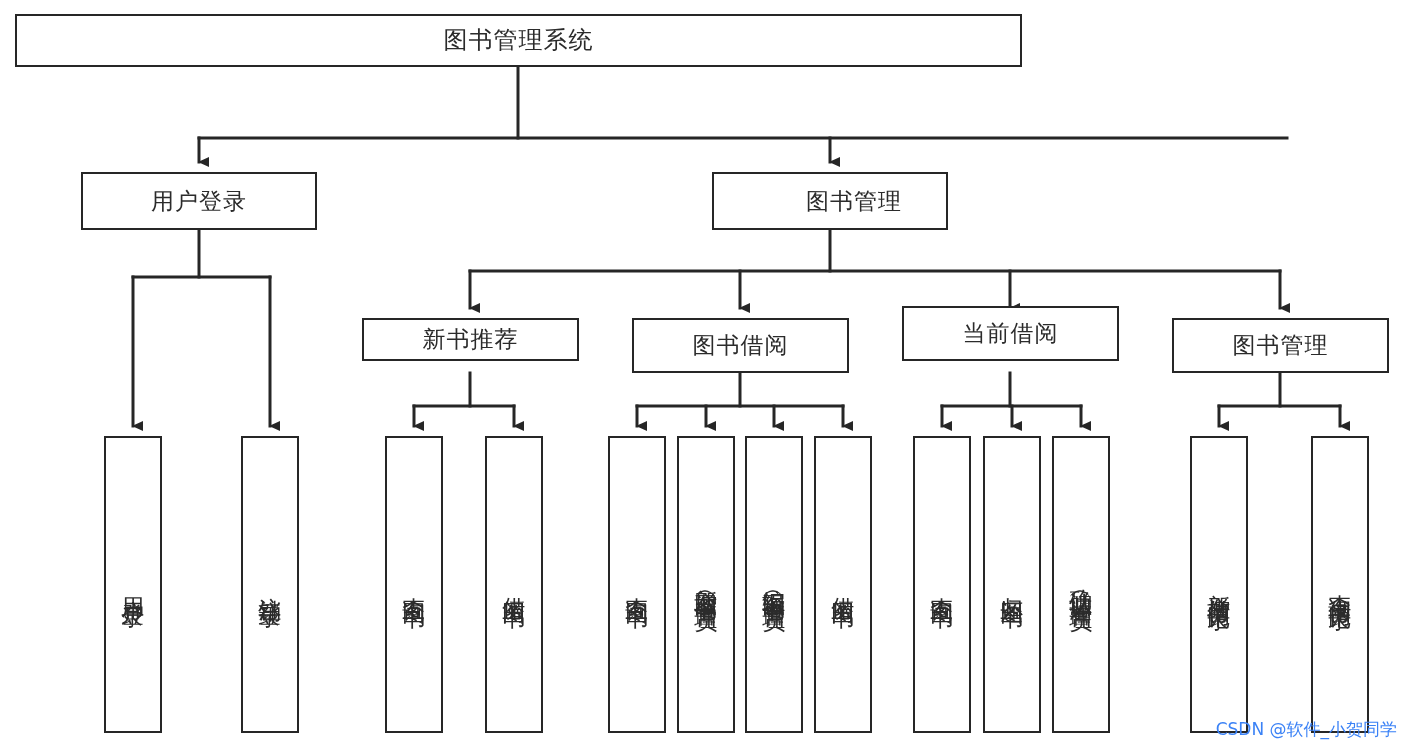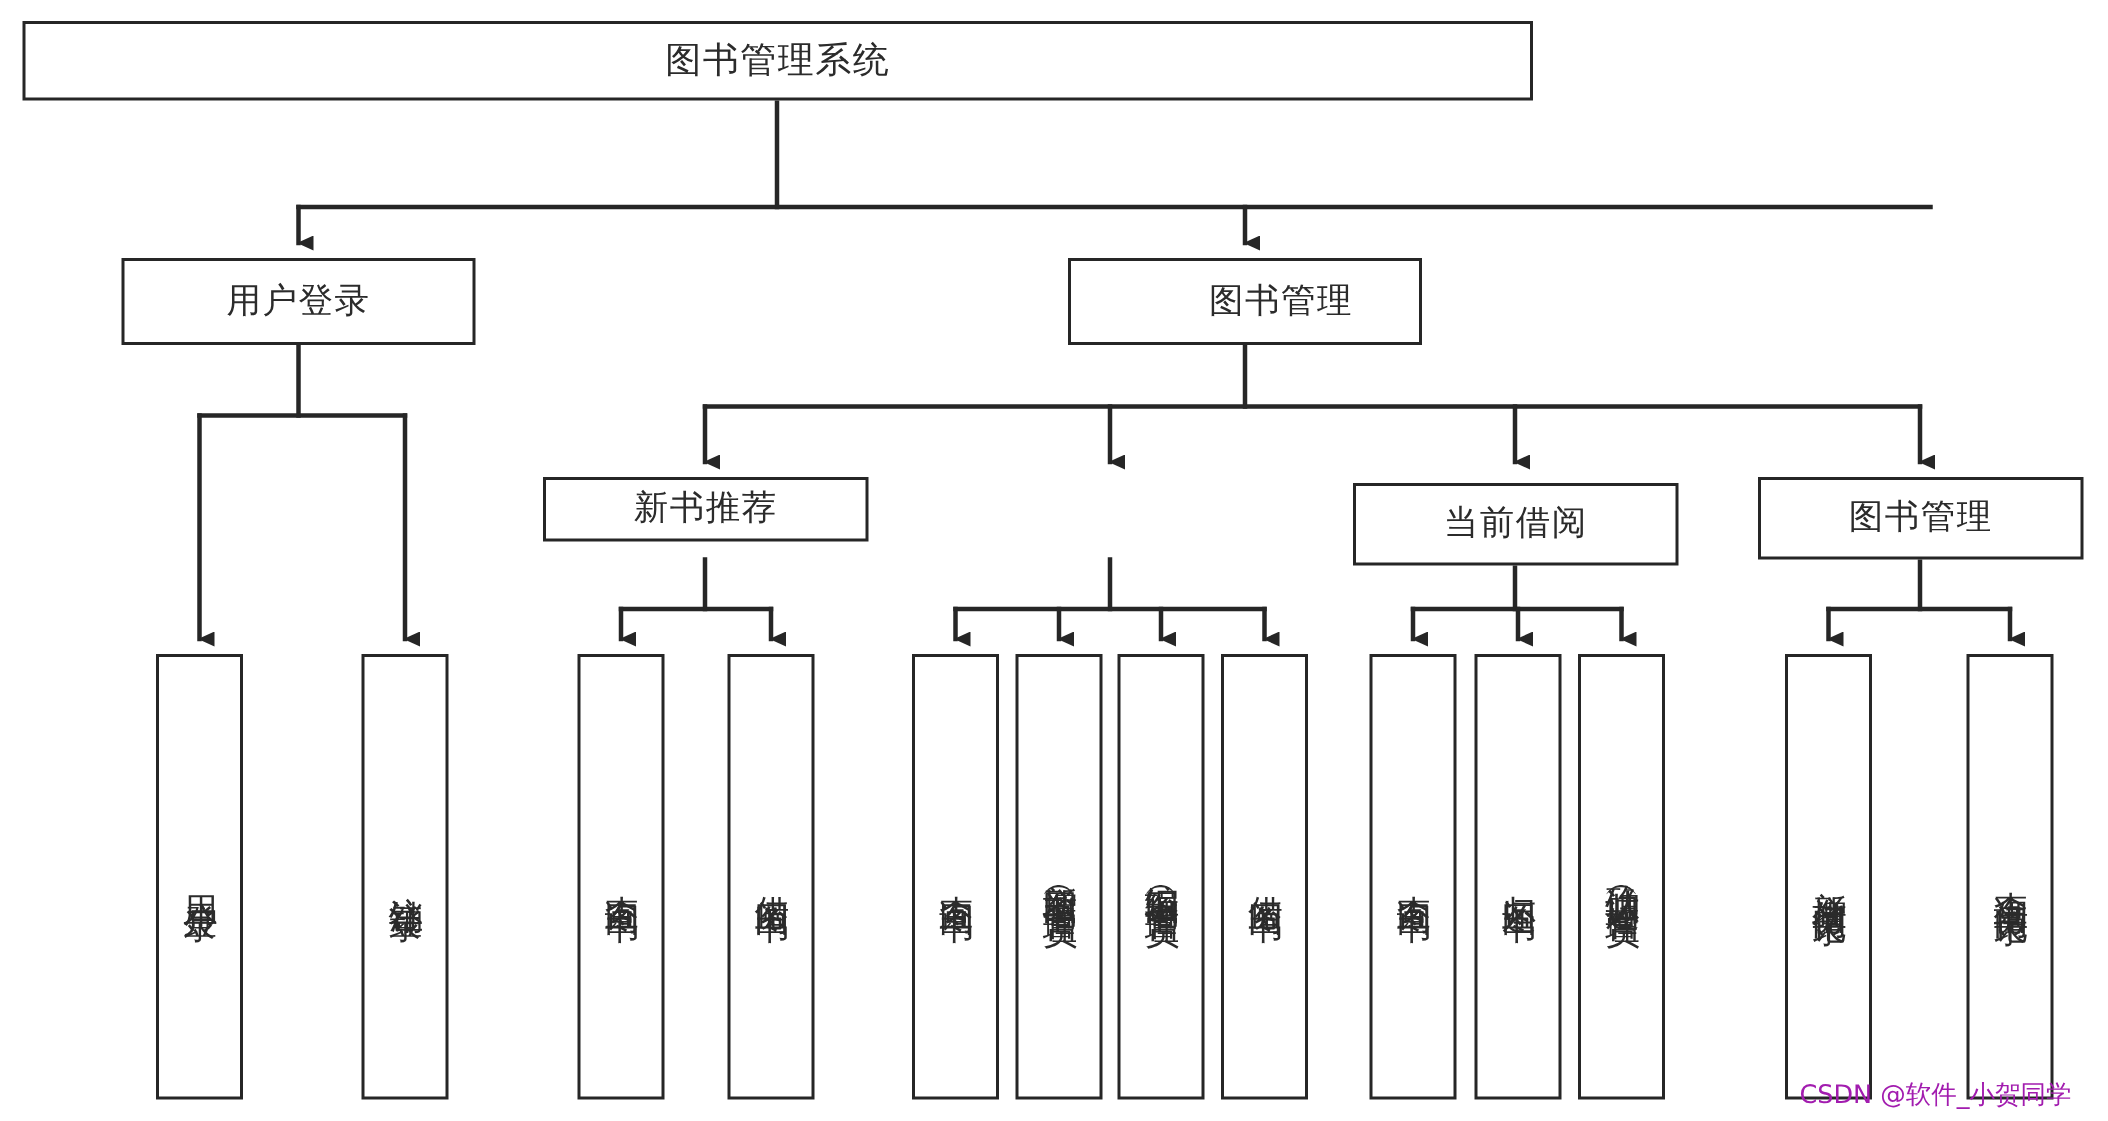--- a/index.html
+++ b/index.html
@@ -50,24 +50,24 @@
     padding-bottom: 4px;
   }
   .node.vert .nlabel {
     writing-mode: vertical-rl;
     text-orientation: upright;
     white-space: nowrap;
   }
   .node.root { font-size: 24px; }
   .watermark {
     position: absolute;
-    right: 24px;
+    right: 8px;
     bottom: 6px;
     font-size: 17px;
-    color: #a21caf;
+    color: #3b82f6;
     white-space: nowrap;
     user-select: none;
   }
 </style>
 </head>
 <body>
 
 <div id="canvas">
 
   <svg id="wires" viewBox="0 0 1405 747" xmlns="http://www.w3.org/2000/svg">
@@ -127,21 +127,24 @@
   <div class="node horiz" style="left:81px;top:172px;width:236px;height:58px;">
     <span class="nlabel">用户登录</span>
   </div>
   <div class="node horiz" style="left:712px;top:172px;width:236px;height:58px;padding-left:48px;">
     <span class="nlabel">图书管理</span>
   </div>
 
   <div class="node horiz" style="left:362px;top:318px;width:217px;height:43px;">
     <span class="nlabel">新书推荐</span>
   </div>
-  <div class="node horiz" style="left:902px;top:322px;width:217px;height:55px;">
+  <div class="node horiz" style="left:632px;top:318px;width:217px;height:55px;">
+    <span class="nlabel">图书借阅</span>
+  </div>
+  <div class="node horiz" style="left:902px;top:306px;width:217px;height:55px;">
     <span class="nlabel">当前借阅</span>
   </div>
   <div class="node horiz" style="left:1172px;top:318px;width:217px;height:55px;">
     <span class="nlabel">图书管理</span>
   </div>
 
   <div class="node vert" style="left:104px;top:436px;width:58px;height:297px;">
     <span class="nlabel">用户登录</span>
   </div>
   <div class="node vert" style="left:241px;top:436px;width:58px;height:297px;">

